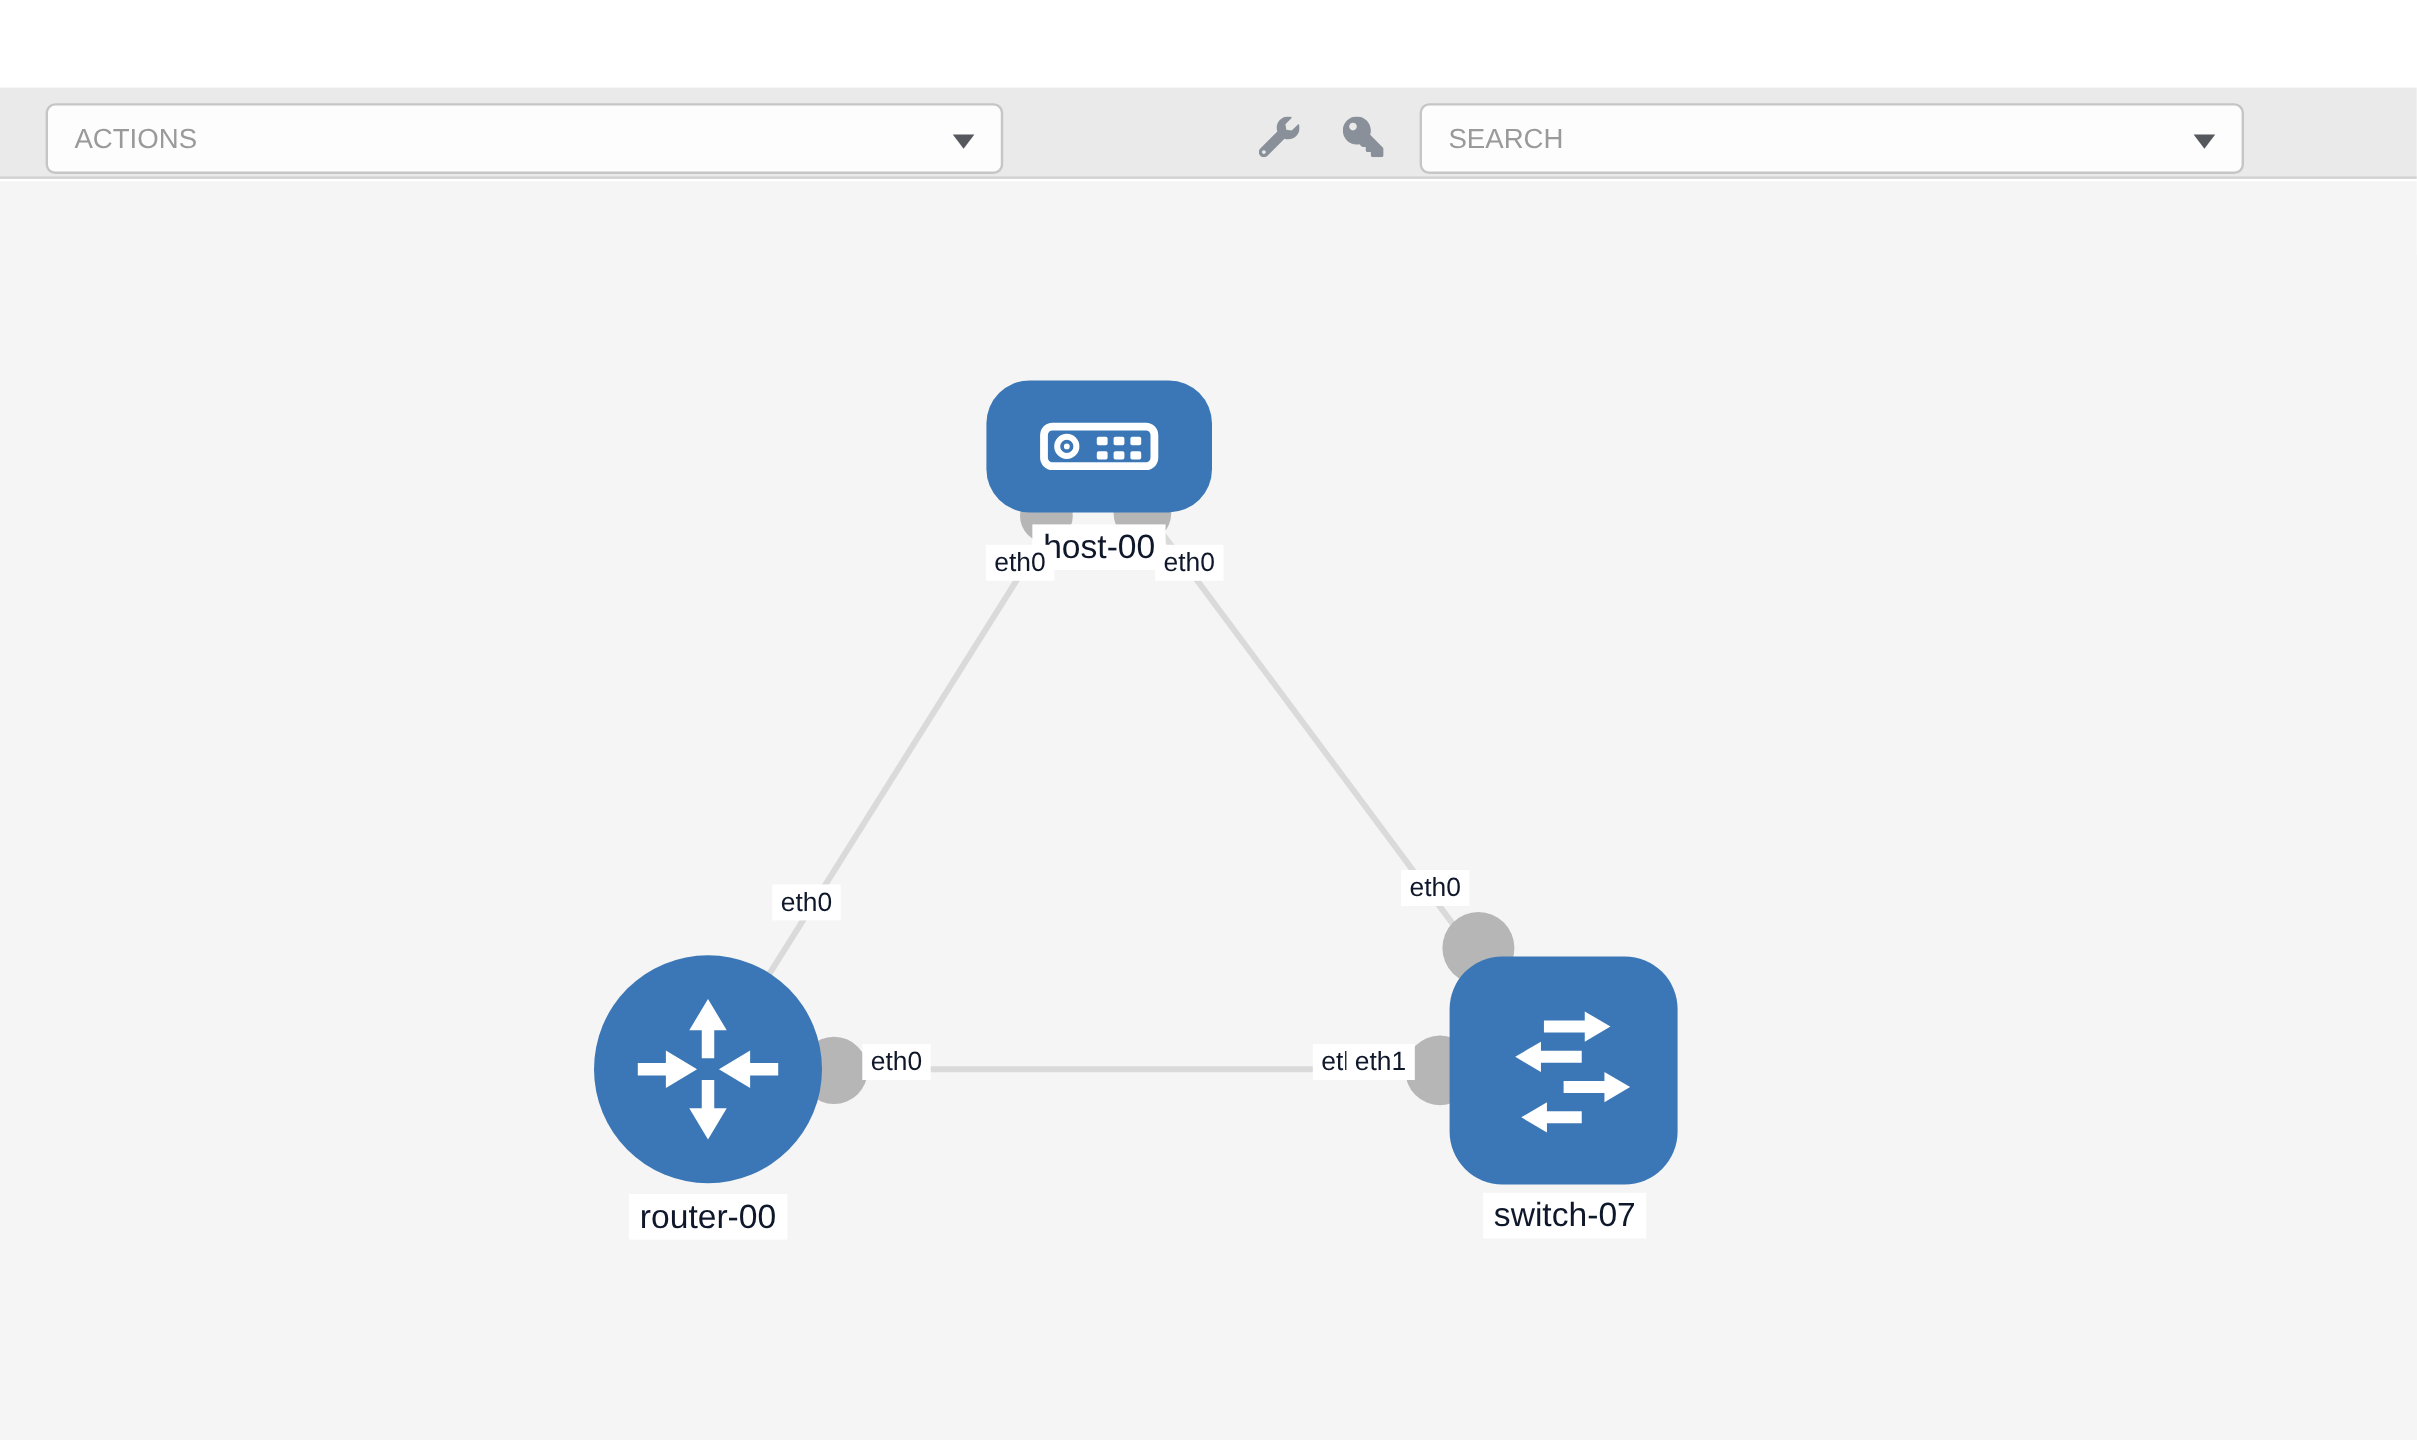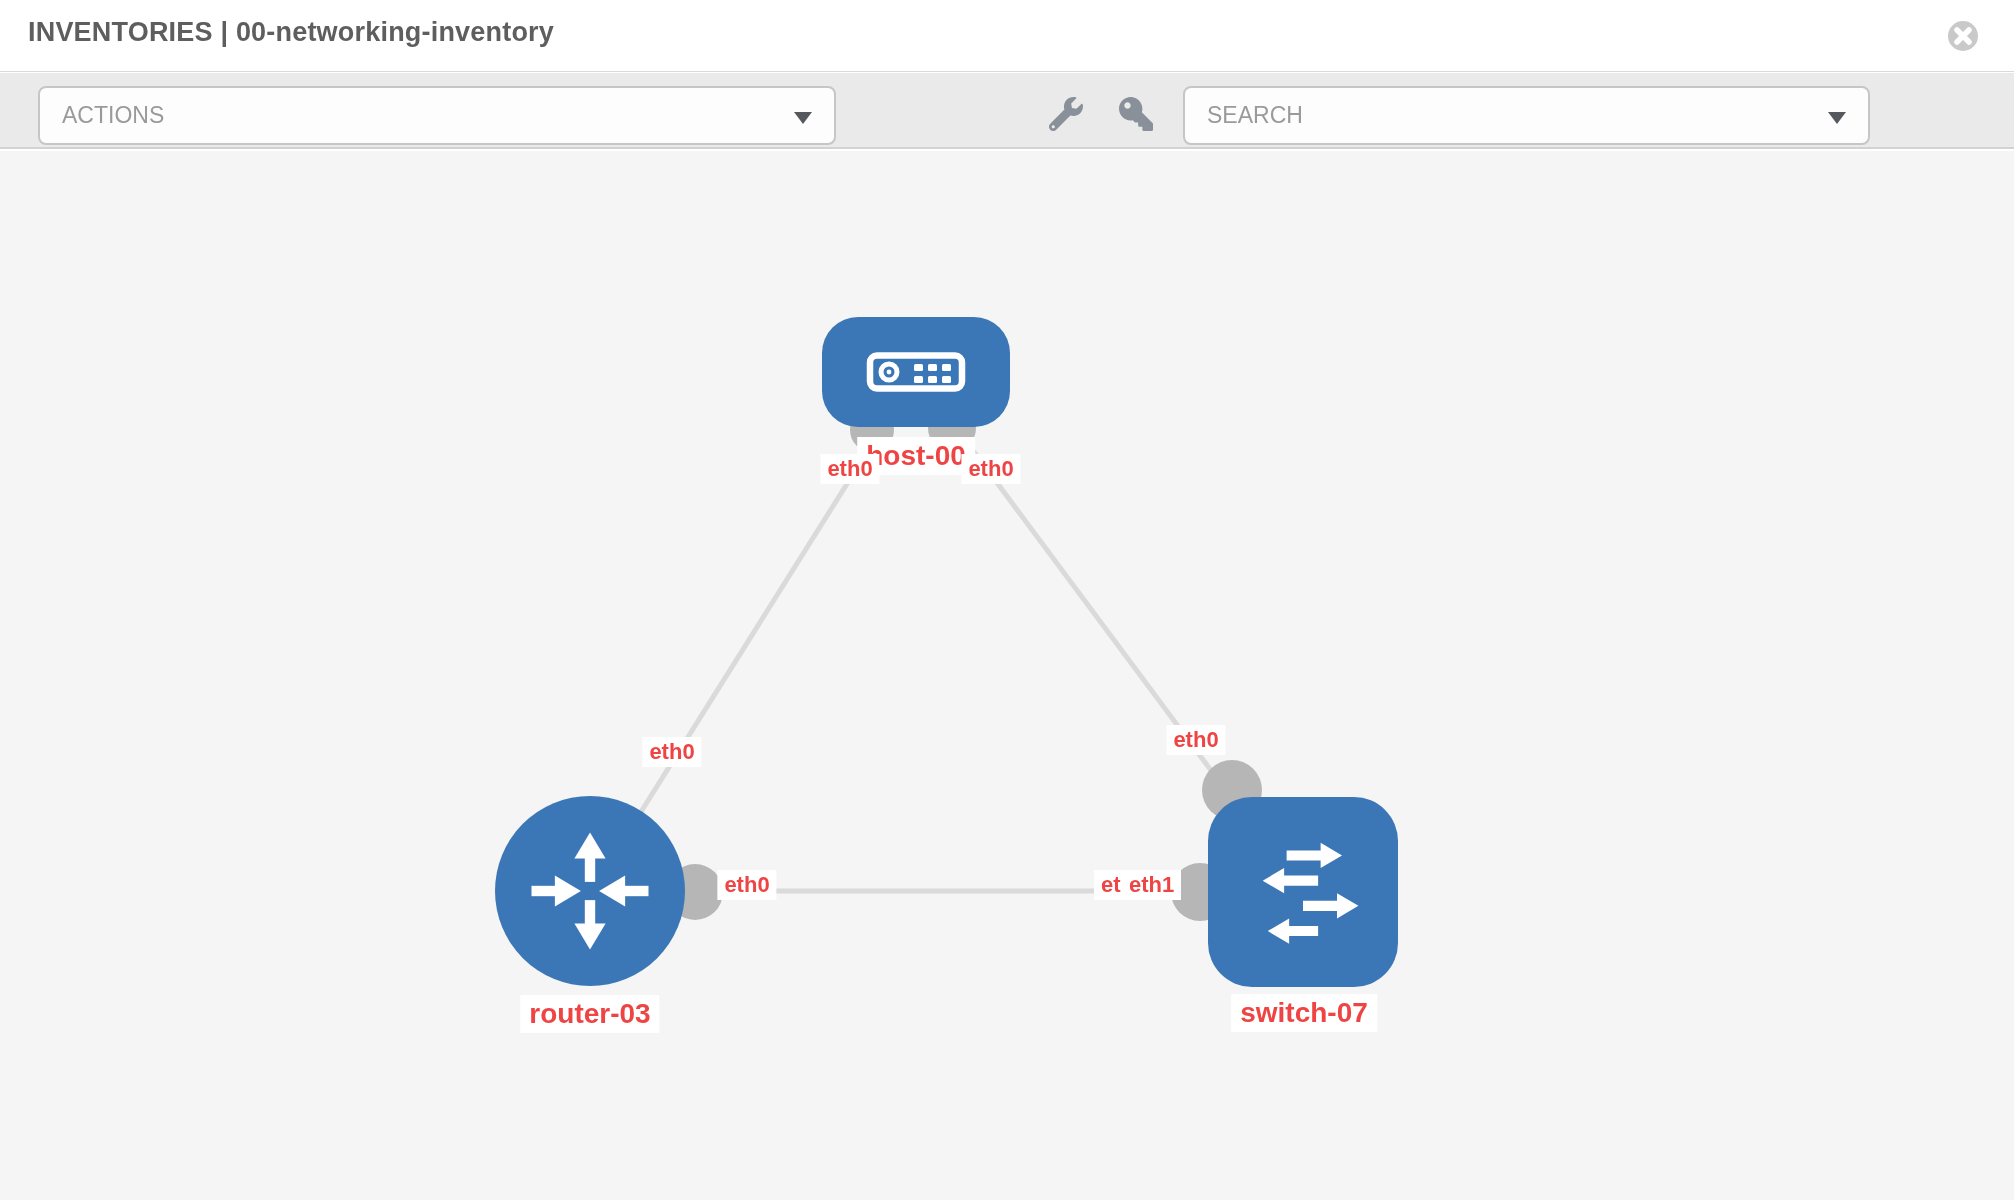--- a/index.html
+++ b/index.html
@@ -32,21 +32,21 @@
   
   .canvas { position:absolute; top:151px; left:0; width:2014px; height:1049px; background:#f5f5f5; }
   .net-svg { position:absolute; top:0; left:0; }
 
   .node { position:absolute; background:#3b77b6; display:flex; align-items:center;
           justify-content:center; cursor:pointer; z-index:3; }
   #node-host   { left:822px;  top:166px; width:188px; height:110px; border-radius:36px; }
   #node-router { left:495px;  top:645px; width:190px; height:190px; border-radius:50%; }
   #node-switch { left:1208px; top:646px; width:190px; height:190px; border-radius:44px; }
 
-  .lbl { position:absolute; background:#ffffff; color:#ef4444; white-space:nowrap; z-index:4;font-weight:bold; }
+  .lbl { position:absolute; background:#ffffff; color:#0f172a; white-space:nowrap; z-index:4; }
   .node-lbl  { font-size:28px; padding:3px 9px; transform:translate(-50%,-50%); }
   .iface-lbl { font-size:22px; padding:2px 7px; transform:translate(-50%,-50%); }
   .iface-abs { font-size:22px; padding:2px 7px; }
   #lbl-host   { left:916px;  top:305px; }
   #lbl-router { left:590px;  top:863px; }
   #lbl-switch { left:1304px; top:862px; }
   #if-a-from { left:850px;  top:318px; }
   #if-a-to   { left:672px;  top:601px; }
   #if-b-from { left:991px;  top:318px; }
   #if-b-to   { left:1196px; top:589px; }
@@ -64,29 +64,20 @@
   .zoom-track { position:absolute; left:68px; top:43px; width:270px; height:31px;
                 border:2px solid #b5b5b5; border-radius:16px; background:#ffffff; cursor:pointer; }
   .zoom-thumb { position:absolute; left:154px; top:-4px; width:35px; height:35px;
                 border-radius:50%; background:#3b77b6; cursor:grab; }
 </style>
 </head>
 <body>
 
 <div class="stage">
 
-  <div class="header">
-    <div class="title">INVENTORIES | 00-networking-inventory</div>
-    <div class="close-btn">
-      <svg width="34" height="34" viewBox="0 0 34 34">
-        <circle cx="17" cy="17" r="15" fill="#c9c9c9"></circle>
-        <path d="M11 11 L23 23 M23 11 L11 23" stroke="#ffffff" stroke-width="5.5" stroke-linecap="round"></path>
-      </svg>
-    </div>
-  </div>
 
   <div class="toolbar">
     <div class="select" id="actions-select">
       <span>ACTIONS</span>
       <span class="caret"></span>
     </div>
 
     <div class="tool-btn" id="wrench-btn">
       <svg width="34" height="34" viewBox="0 0 512 512">
         <path fill="#8a9099" d="M507.7 109.1c-2.2-9-13.5-12.1-20.1-5.5l-74.4 74.4-67.9-11.3-11.3-67.9 74.4-74.4c6.6-6.6 3.4-17.9-5.7-20.2-47.4-11.7-99.6.9-136.6 37.9-39.6 39.6-50.5 97.1-34 147.2L18.7 402.8c-25 25-25 65.5 0 90.5s65.5 25 90.5 0l213.2-213.2c50.1 16.7 107.5 5.7 147.4-34.2 37.1-37.1 49.7-89.3 37.9-136.8zM64 472c-13.2 0-24-10.7-24-24 0-13.3 10.7-24 24-24s24 10.7 24 24c0 13.2-10.7 24-24 24z"></path>
@@ -157,21 +148,21 @@
           <polygon points="35,31 35,51 18,41" stroke="none"></polygon>
           <line x1="50" y1="61" x2="79" y2="61"></line>
           <polygon points="77,51 77,71 94,61" stroke="none"></polygon>
           <line x1="62" y1="81" x2="37" y2="81"></line>
           <polygon points="39,71 39,91 22,81" stroke="none"></polygon>
         </g>
       </svg>
     </div>
 
     <div class="lbl node-lbl" id="lbl-host">host-00</div>
-    <div class="lbl node-lbl" id="lbl-router">router-03</div>
+    <div class="lbl node-lbl" id="lbl-router">router-00</div>
     <div class="lbl node-lbl" id="lbl-switch">switch-07</div>
 
     <div class="lbl iface-lbl" id="if-a-from">eth0</div>
     <div class="lbl iface-lbl" id="if-a-to">eth0</div>
     <div class="lbl iface-lbl" id="if-b-from">eth0</div>
     <div class="lbl iface-lbl" id="if-b-to">eth0</div>
     <div class="lbl iface-lbl" id="if-c-from">eth0</div>
     <div class="lbl iface-abs" id="if-c-under">eth0</div>
     <div class="lbl iface-abs" id="if-c-to">eth1</div>
 

